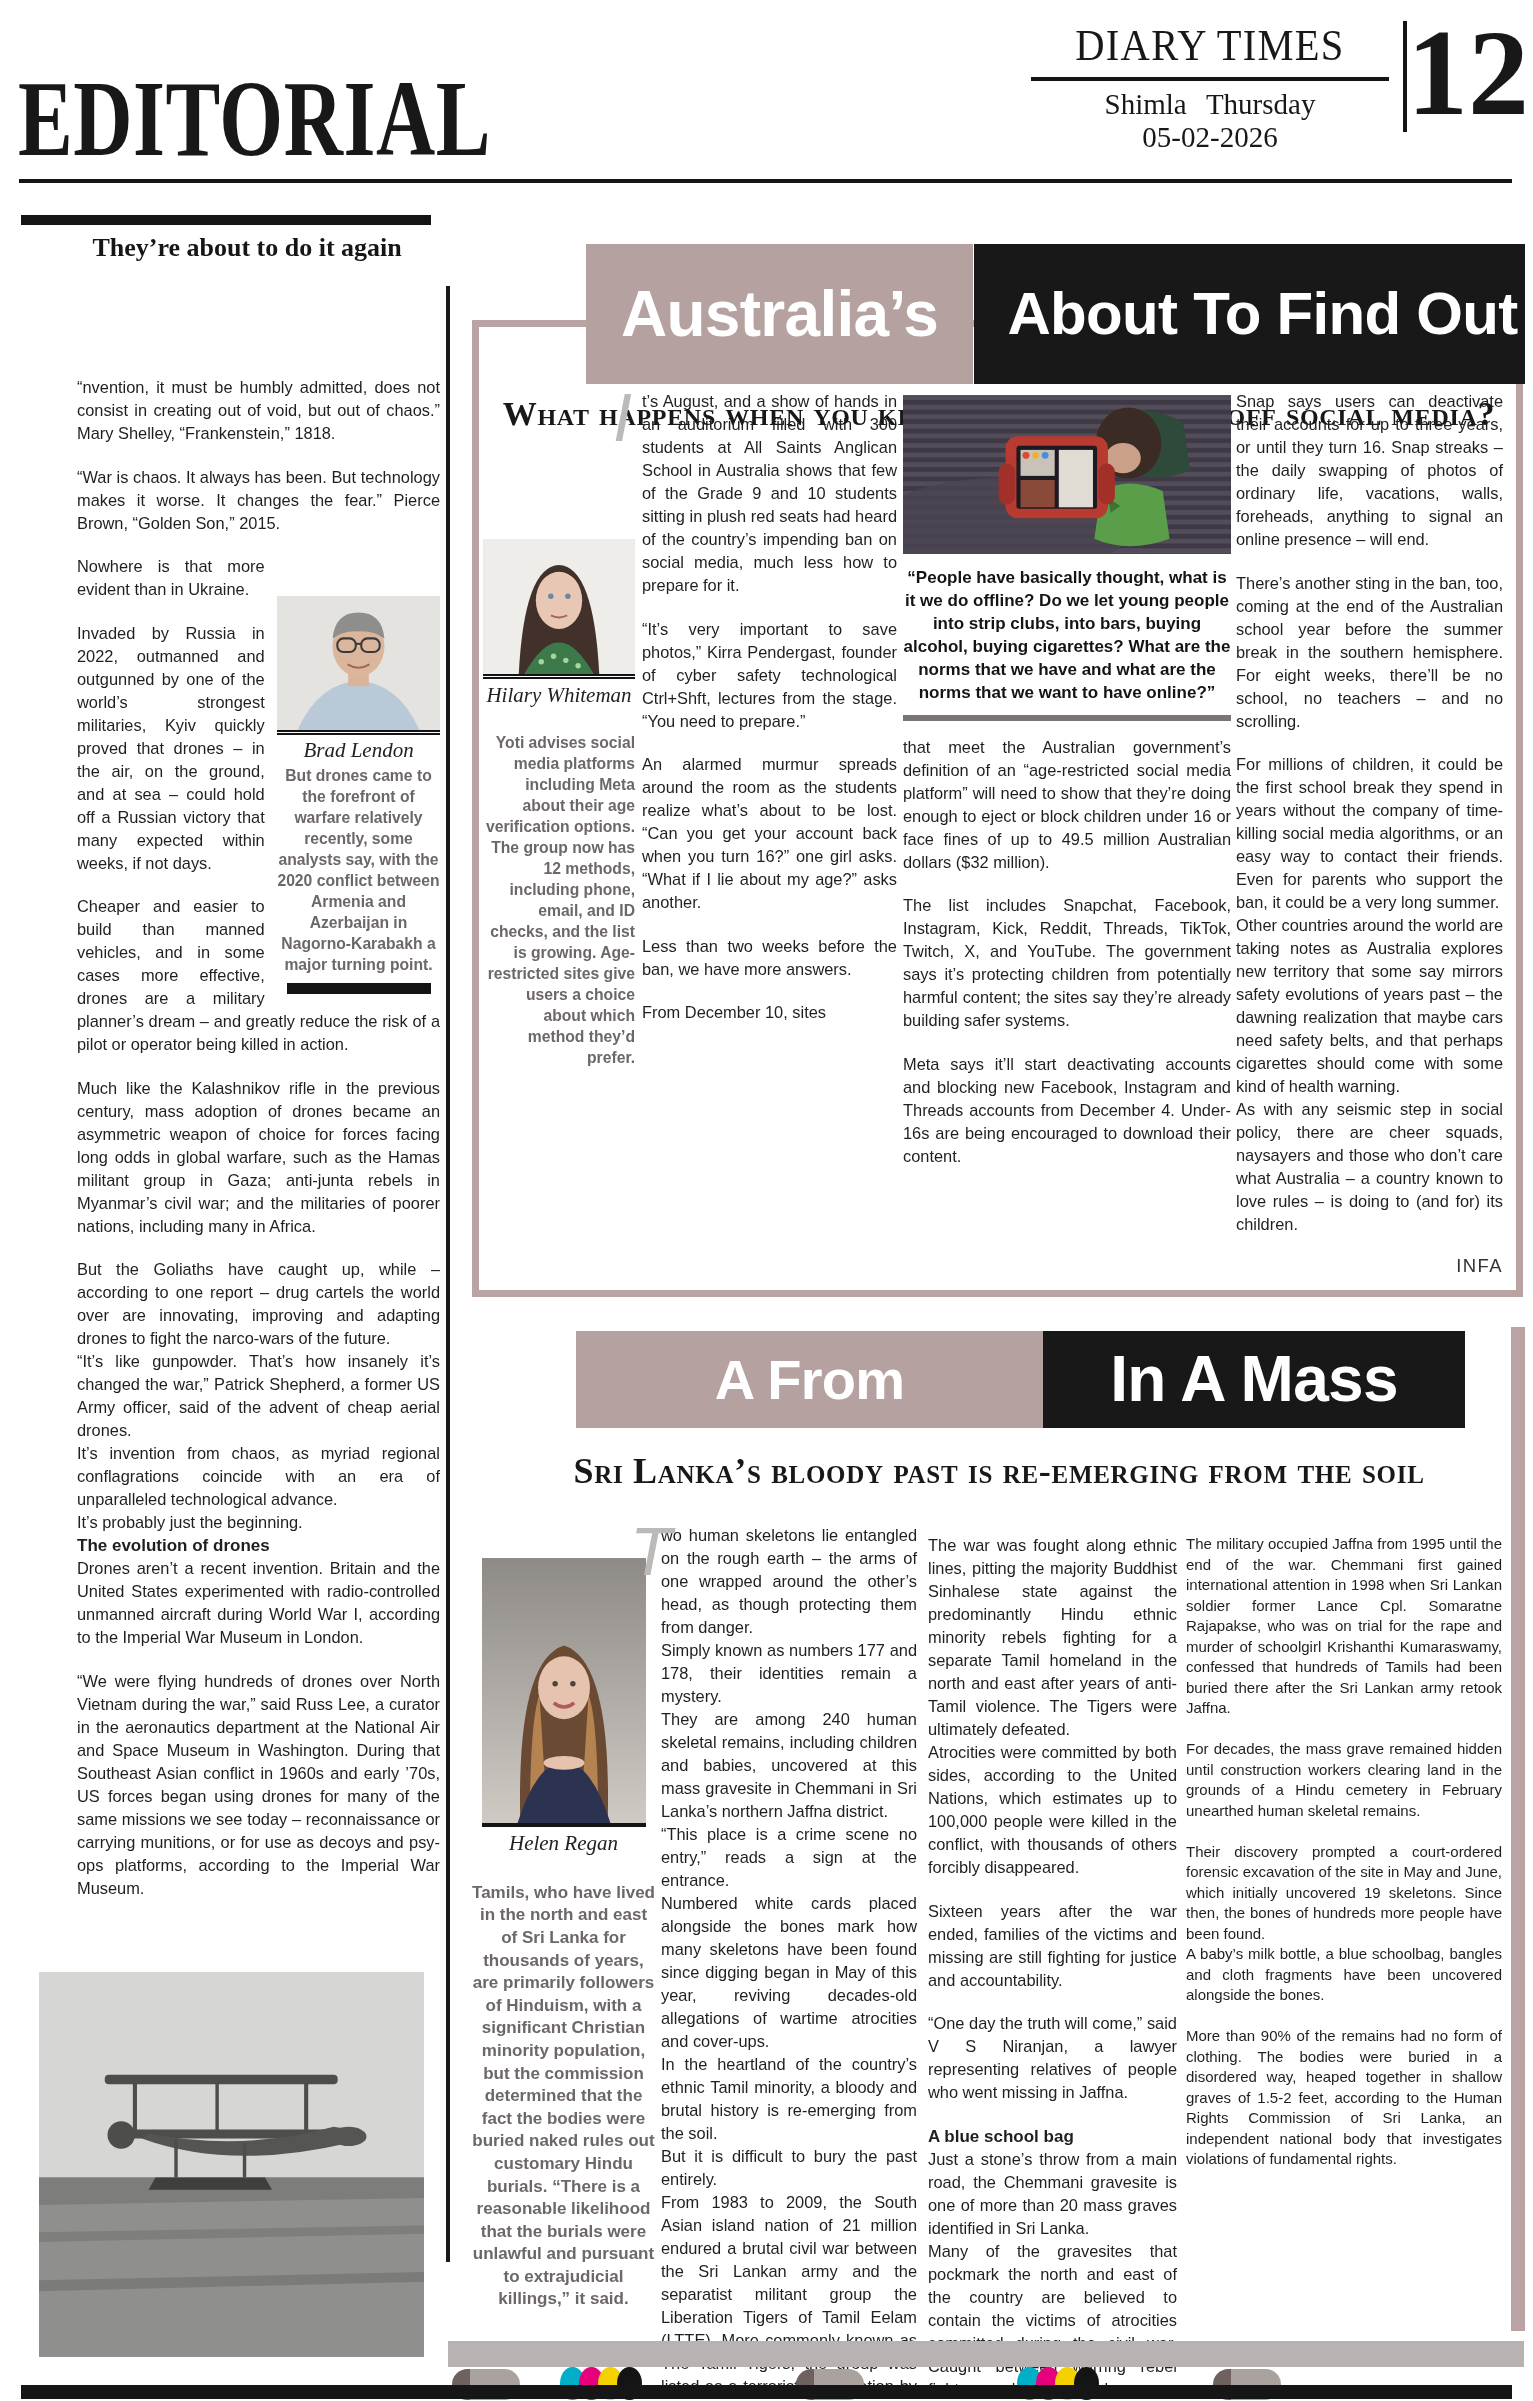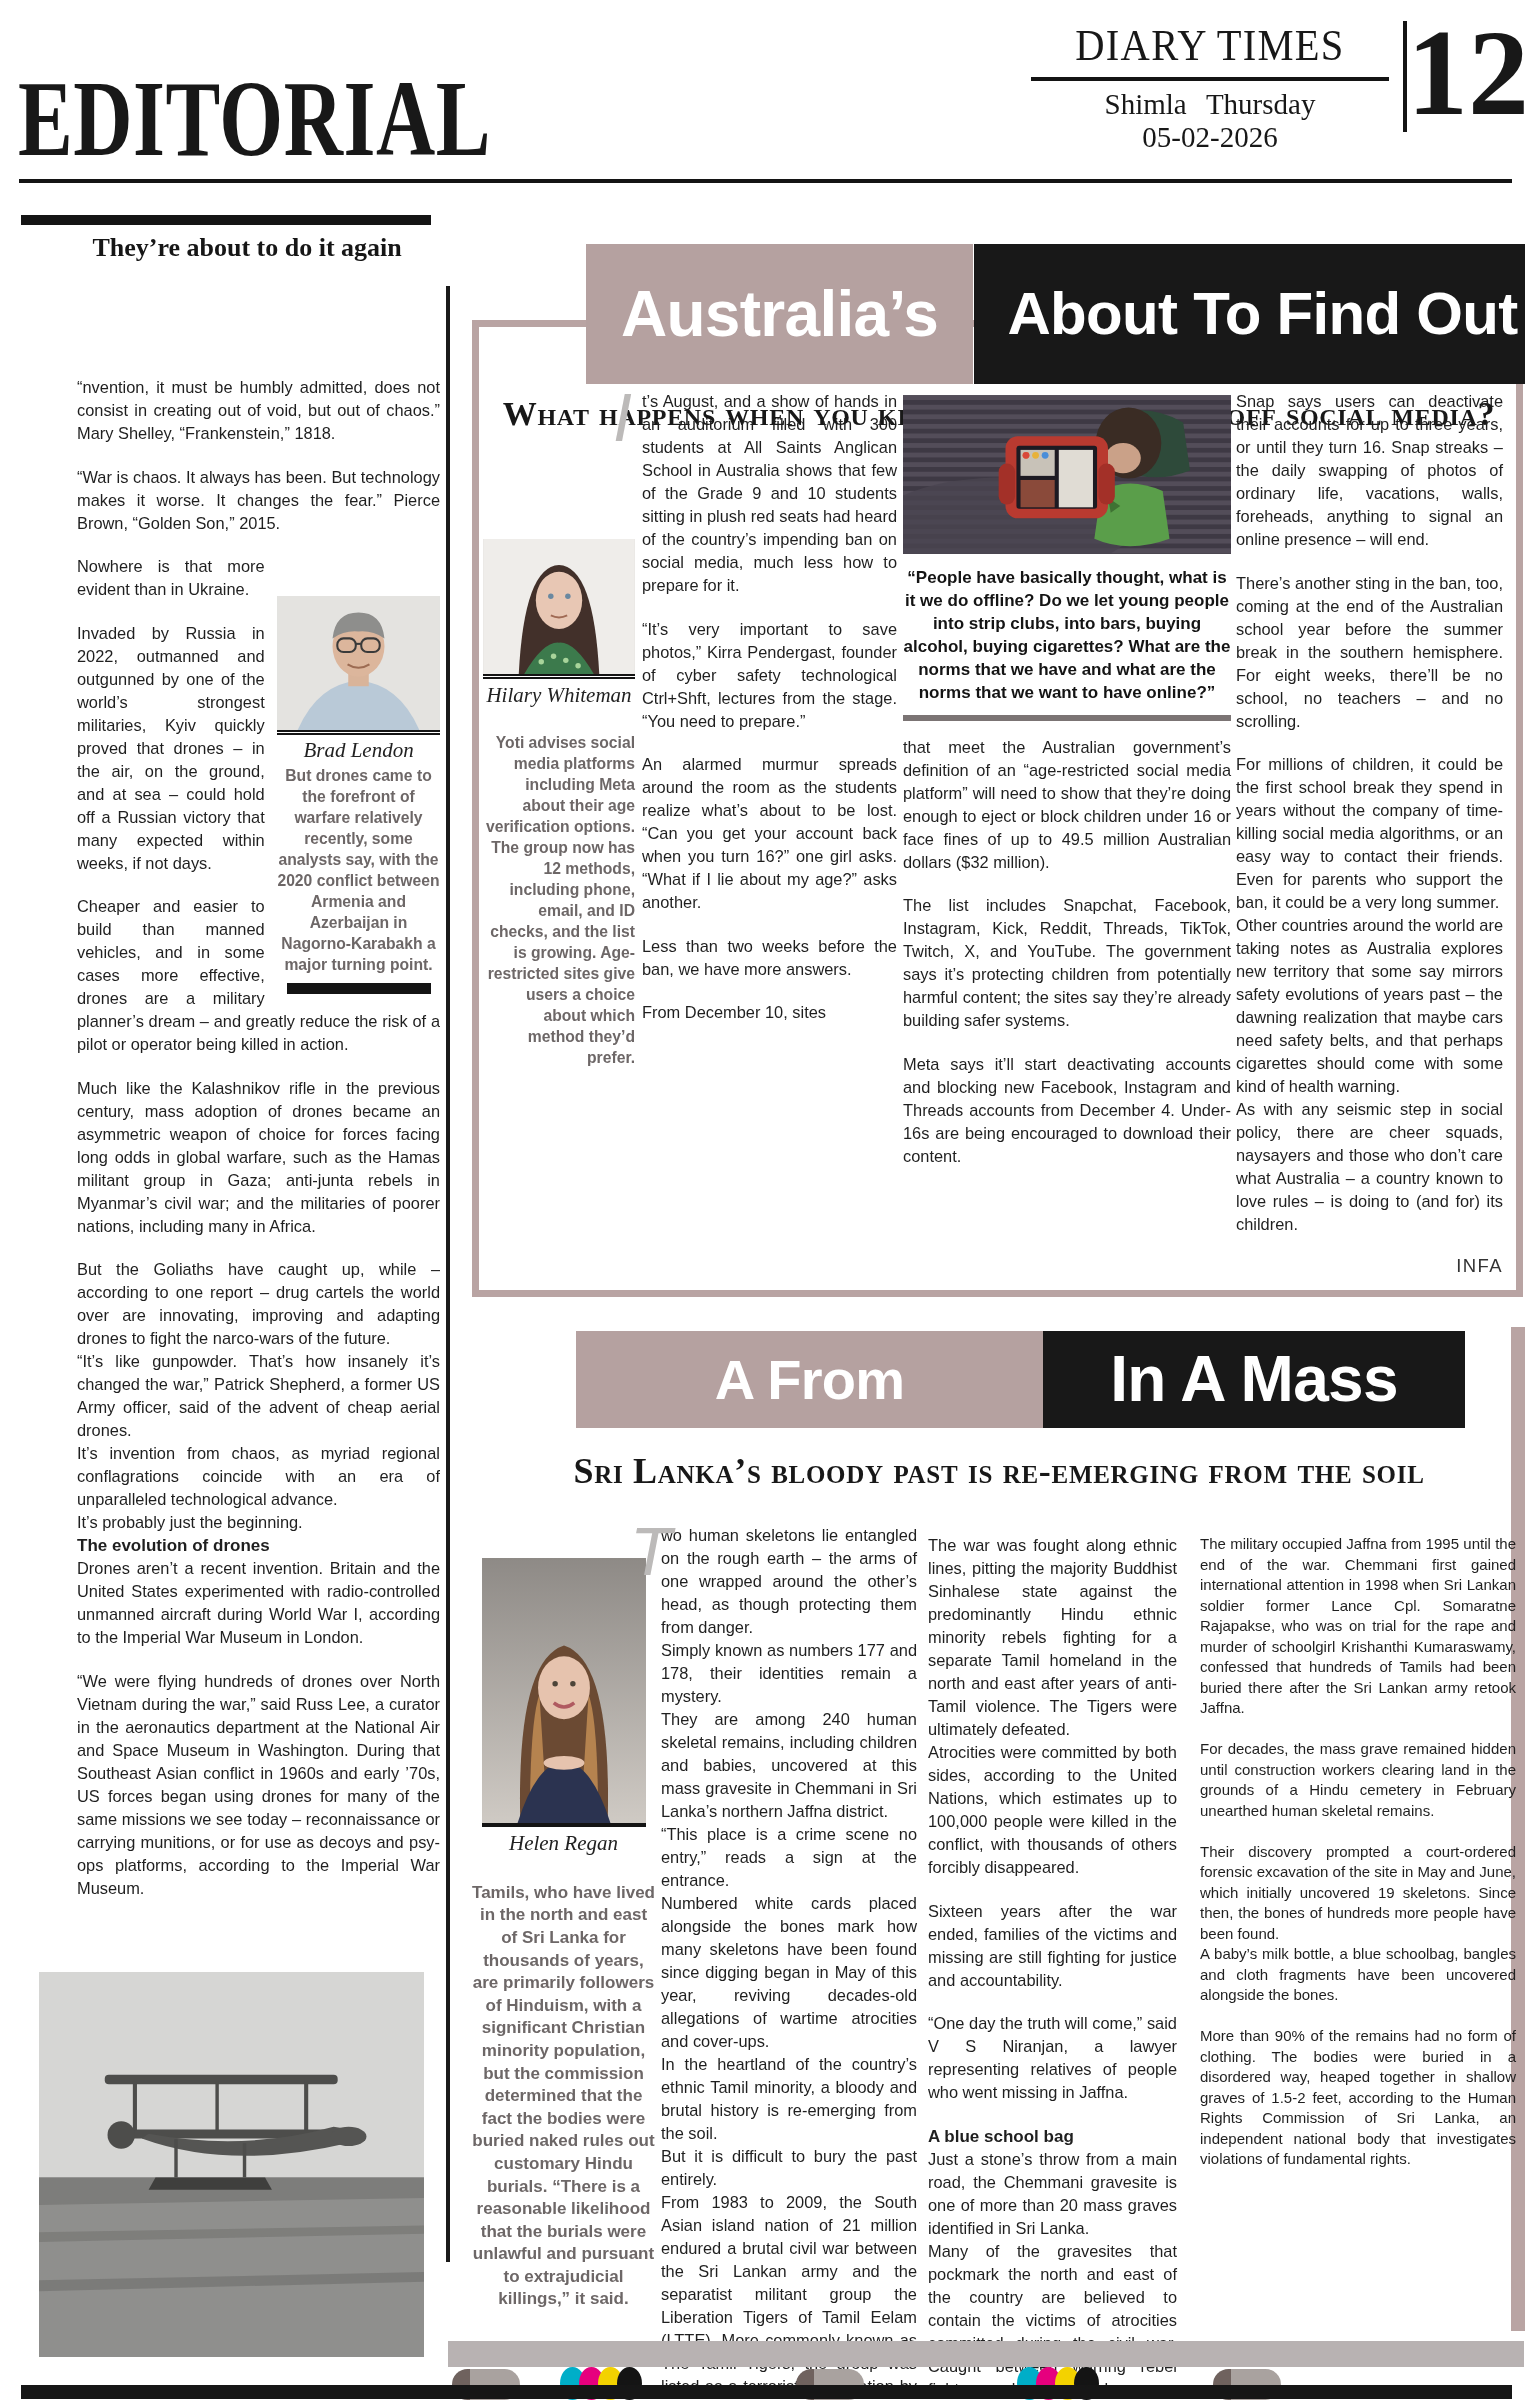--- a/index.html
+++ b/index.html
@@ -65,21 +65,21 @@
   .credit{text-align:right;font-size:18.5px;letter-spacing:1.4px;color:#333;margin-top:18px;}
 
   
   .sri-hl-left{left:576px;top:1331px;width:467px;height:97px;font-size:56px;line-height:97px;}
   .sri-hl-right{left:1043px;top:1331px;width:422px;height:97px;font-size:64px;line-height:97px;}
   .sri-sub{left:486px;top:1450px;width:1026px;font-size:36px;}
   .sri-col1{left:471px;top:1539px;width:185px;text-align:center;}
   .sri-col1 .gray-cap{margin-top:23px;font-size:17px;line-height:22.6px;}
   .sri-col2{left:661px;top:1524px;width:256px;}
   .sri-col3{left:928px;top:1534px;width:249px;}
-  .sri-col4{left:1186px;top:1534px;width:316px;font-size:15px;line-height:20.5px;margin-left:14px;}
+  .sri-col4{left:1186px;top:1534px;width:316px;font-size:15px;line-height:20.5px;}
   .sri-rail{left:1511px;top:1327px;width:13.7px;height:1004px;background:#b9a4a3;}
 
   
   .foot-gray{left:448px;top:2341px;width:1076px;height:26px;background:#b8b2b2;}
   .foot-black{left:20.5px;top:2385px;width:1491px;height:13.7px;background:#161616;}
   .cyl{position:absolute;width:68px;height:31px;border-radius:15.7px;
        background:linear-gradient(90deg,#6f625e 0 26%,#a9a29f 26%);}
   .cmyk{position:absolute;display:flex;}
   .dot{width:24.6px;height:33px;border-radius:50%;margin-left:-5.5px;}
   .dot.c{background:#00aec8;margin-left:0;}

